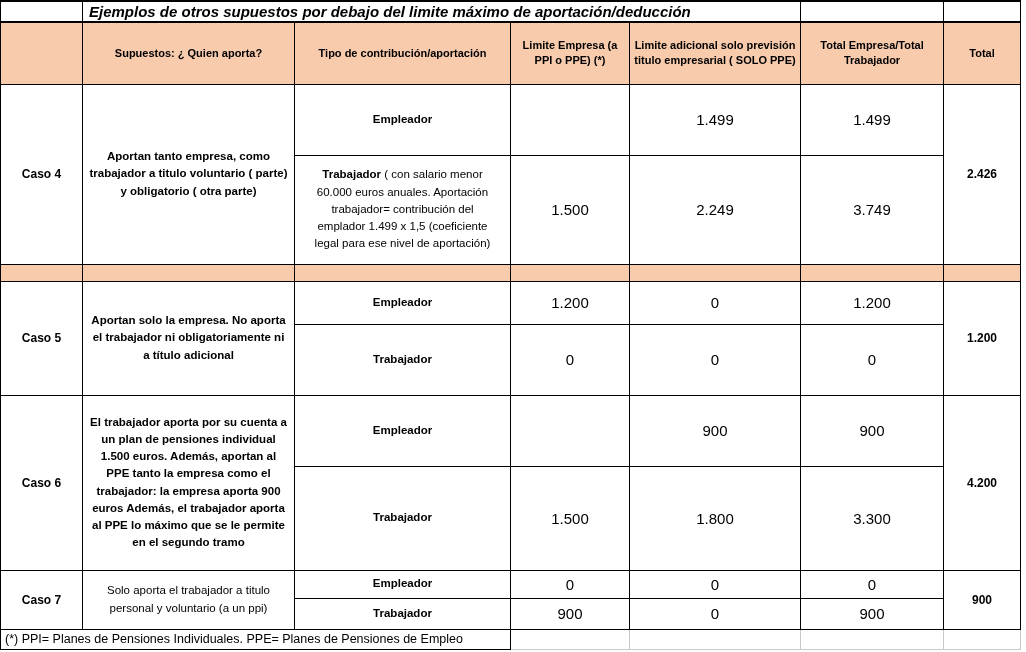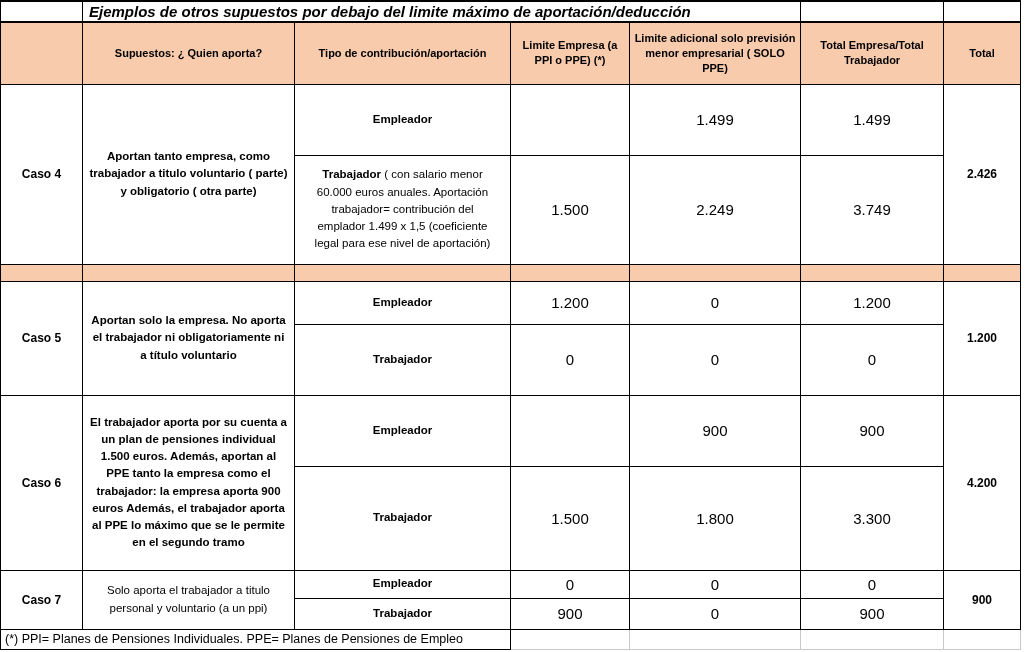--- a/index.html
+++ b/index.html
@@ -81,21 +81,21 @@
     <td class="title-cell" colspan="4">Ejemplos de otros supuestos por debajo del limite máximo de aportación/deducción</td>
     <td></td>
     <td></td>
   </tr>
 
   <tr class="r-header">
     <th></th>
     <th>Supuestos: ¿ Quien aporta?</th>
     <th>Tipo de contribución/aportación</th>
     <th>Limite Empresa (a PPI o PPE) (*)</th>
-    <th>Limite adicional solo previsión menor empresarial ( SOLO PPE)</th>
+    <th>Limite adicional solo previsión titulo empresarial ( SOLO PPE)</th>
     <th>Total Empresa/Total Trabajador</th>
     <th>Total</th>
   </tr>
 
   <tr class="h-c4a">
     <td class="caso-label" rowspan="2">Caso 4</td>
     <td class="supuesto" rowspan="2">Aportan tanto empresa, como trabajador a titulo voluntario ( parte) y obligatorio ( otra parte)</td>
     <td class="tipo"><span class="b">Empleador</span><span></span></td>
     <td class="num"></td>
     <td class="num">1.499</td>
@@ -114,21 +114,21 @@
         <td></td>
         <td></td>
     <td></td>
         <td></td>
         <td></td>
     <td></td>
   </tr>
 
   <tr class="h-c5a">
     <td class="caso-label" rowspan="2">Caso 5</td>
-    <td class="supuesto" rowspan="2">Aportan solo la empresa. No aporta el trabajador ni obligatoriamente ni a título voluntario</td>
+    <td class="supuesto" rowspan="2">Aportan solo la empresa. No aporta el trabajador ni obligatoriamente ni a título adicional</td>
     <td class="tipo"><span class="b">Empleador</span><span></span></td>
     <td class="num">1.200</td>
     <td class="num">0</td>
     <td class="num">1.200</td>
     <td class="caso-total" rowspan="2">1.200</td>
   </tr>
   <tr class="h-c5b">
     <td class="tipo"><span class="b">Trabajador</span><span></span></td>
     <td class="num">0</td>
     <td class="num">0</td>

